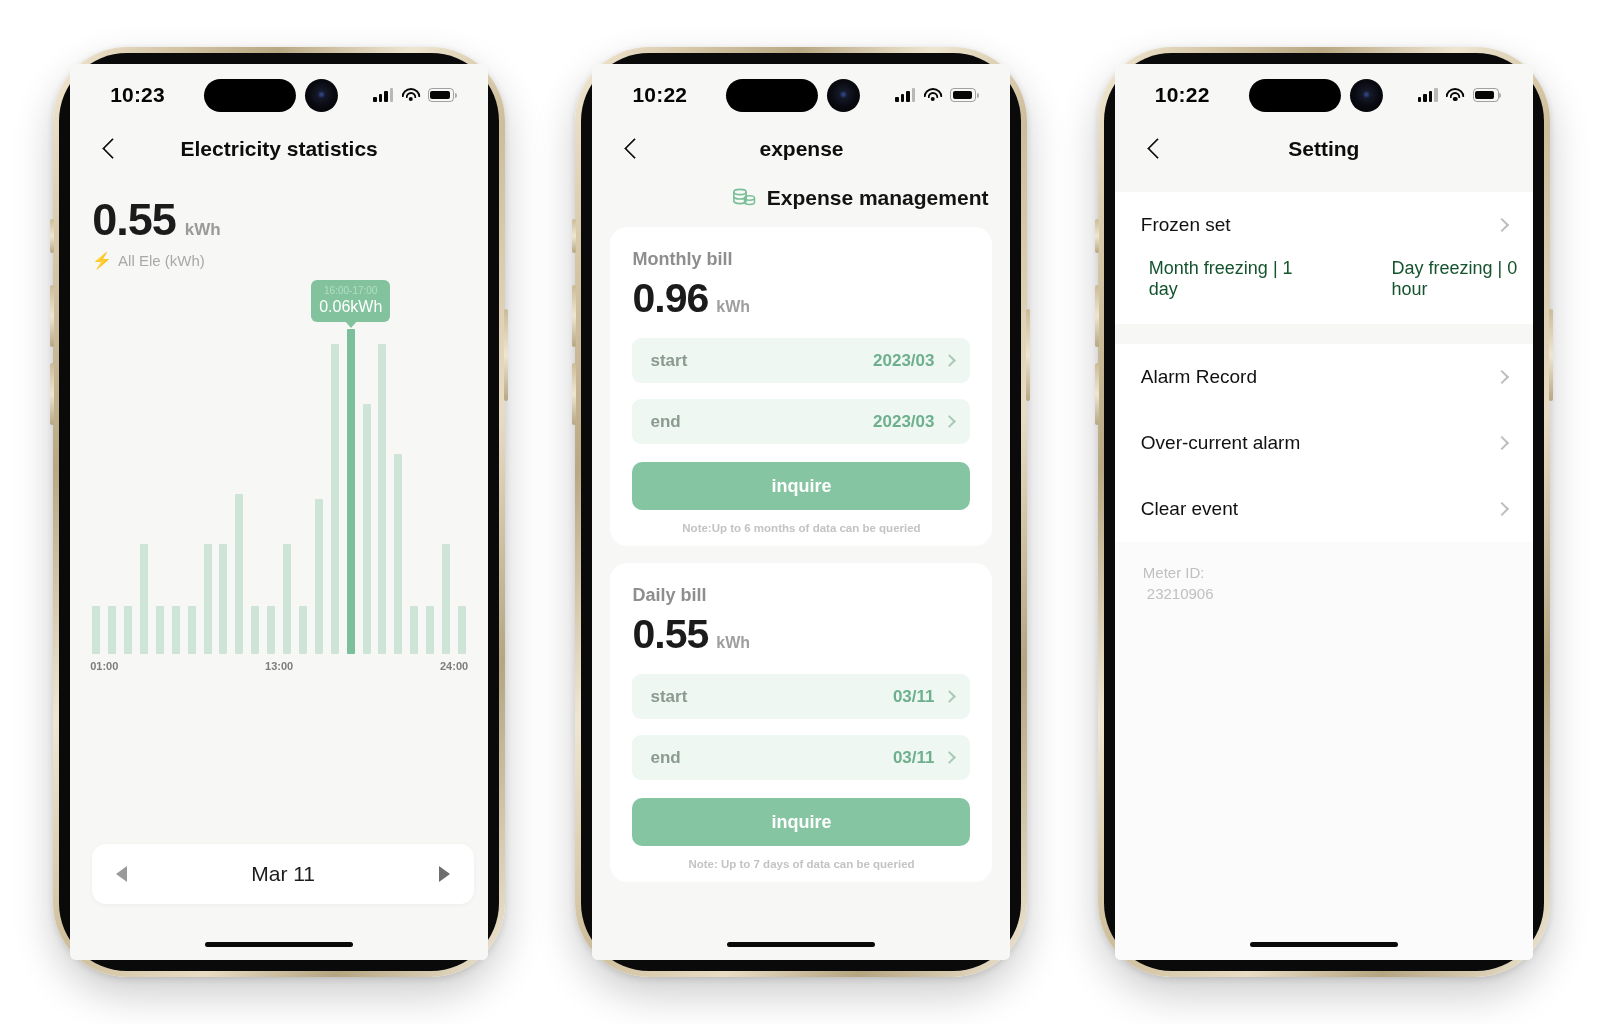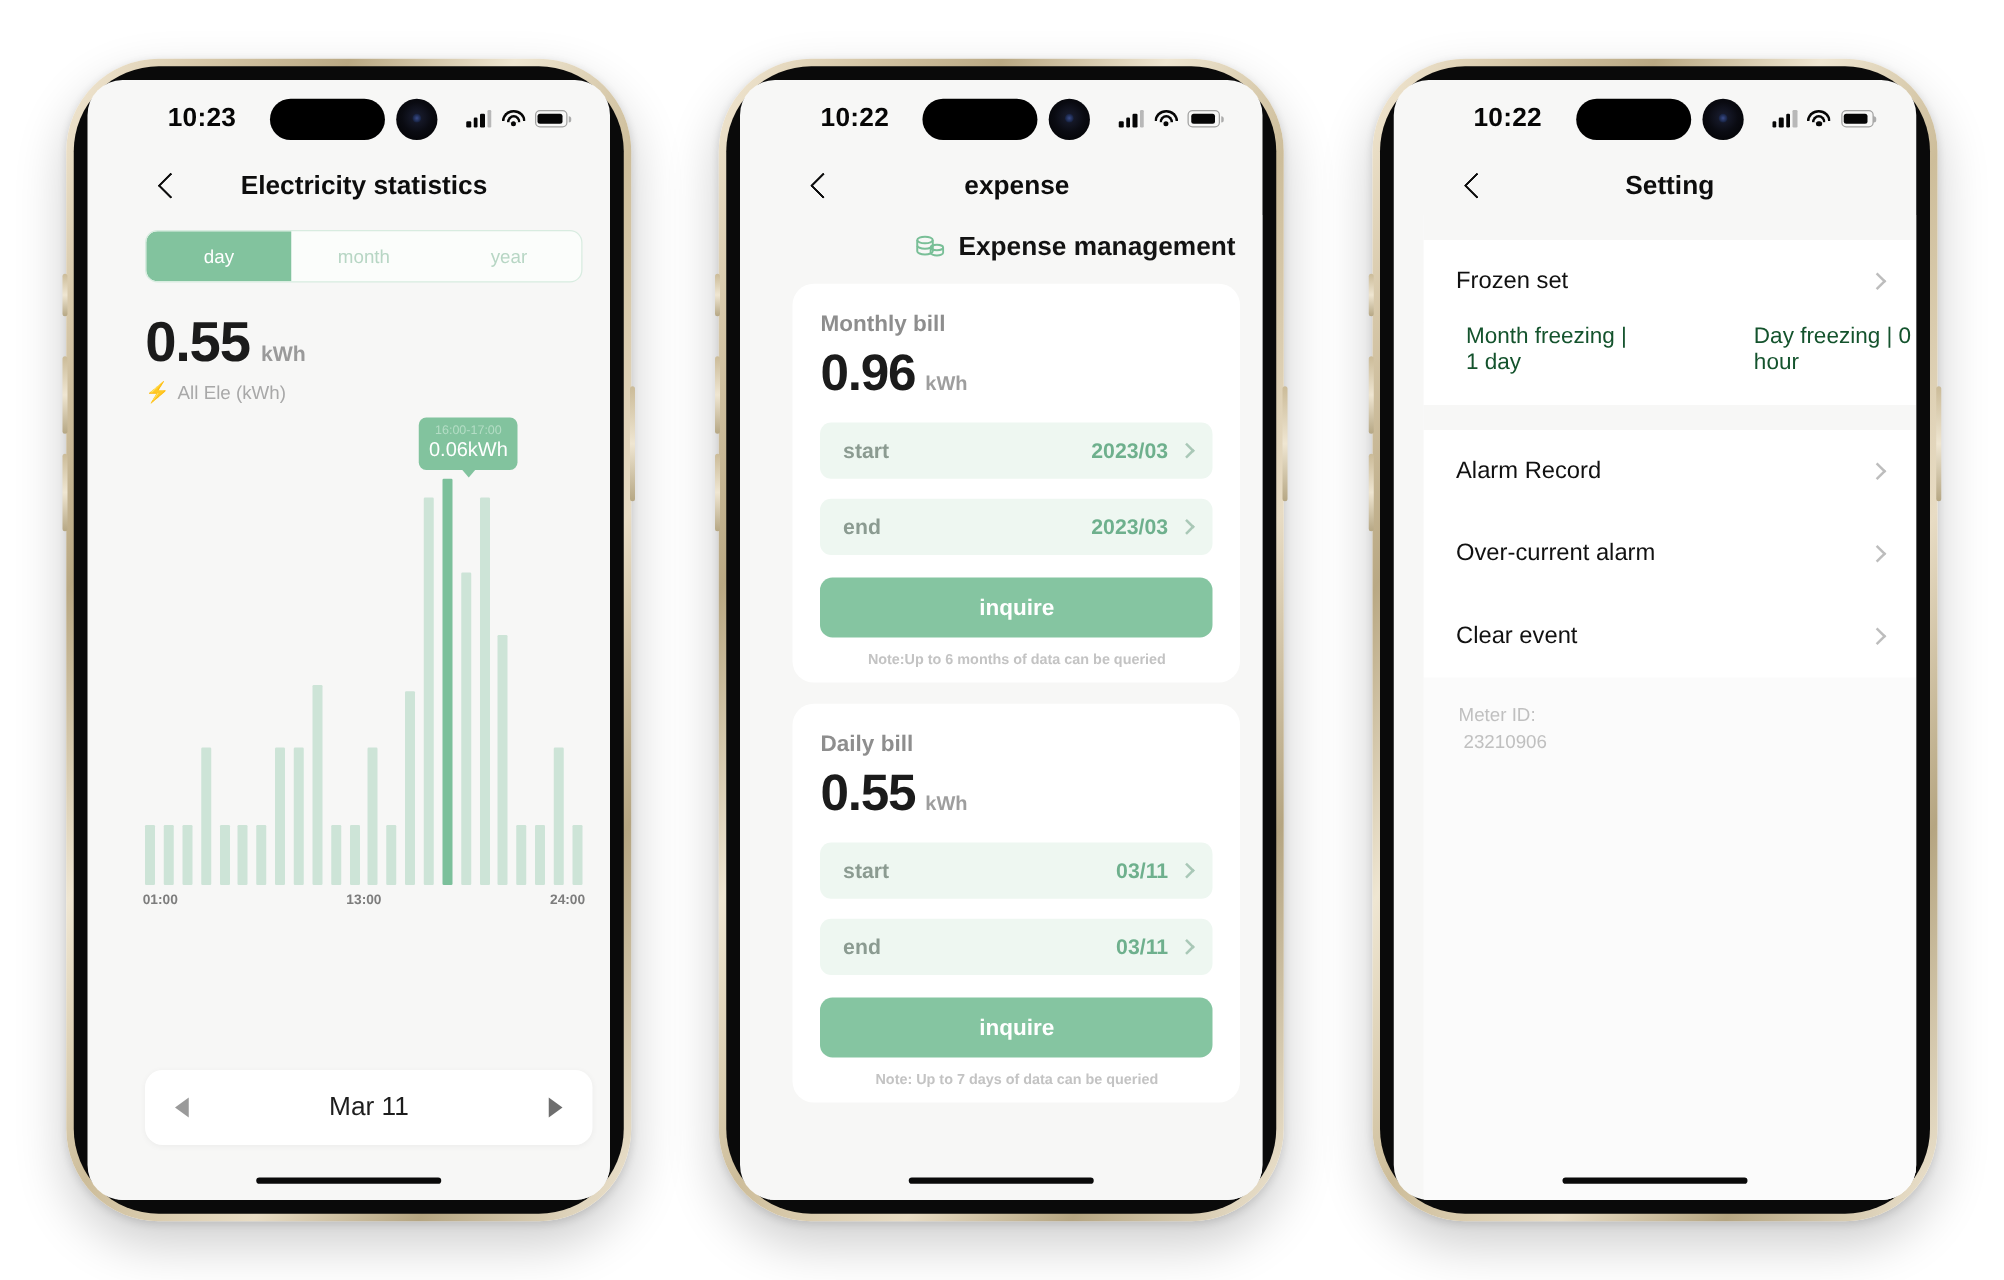--- a/index.html
+++ b/index.html
@@ -32,24 +32,23 @@
   .phone-inner {
     position: relative;
     width: 100%; height: 100%;
     border-radius: 68px;
     background: #0a0a0a;
     padding: 11px;
   }
   .screen {
     position: relative;
     width: 100%; height: 100%;
-    border-radius: 28px;
+    border-radius: 6px;
     background: #f7f7f6;
     overflow: hidden;
-    padding-left: 24px;
   }
   
   .btn-side {
     position: absolute;
     width: 4px;
     background: linear-gradient(180deg,#cbbb98,#efe6d2,#b6a784);
     border-radius: 2px;
   }
   .btn-left-1 { left: -3px; top: 172px;  height: 34px; }
   .btn-left-2 { left: -3px; top: 238px;  height: 62px; }
@@ -296,25 +295,20 @@
           </div>
         </div>
 
         <div class="navbar">
           <div class="nav-back"></div>
           <div class="nav-title">Electricity statistics</div>
         </div>
 
         <div class="p1-body">
 
-          <div class="seg">
-            <div class="seg-item active">day</div>
-            <div class="seg-item">month</div>
-            <div class="seg-item">year</div>
-          </div>
 
           <div class="big-num-wrap">
             <div class="big-num">0.55</div>
             <div class="big-unit">kWh</div>
           </div>
           <div class="legend-row">
             <span class="bolt">⚡</span>
             <span class="legend-txt">All Ele (kWh)</span>
           </div>
 

